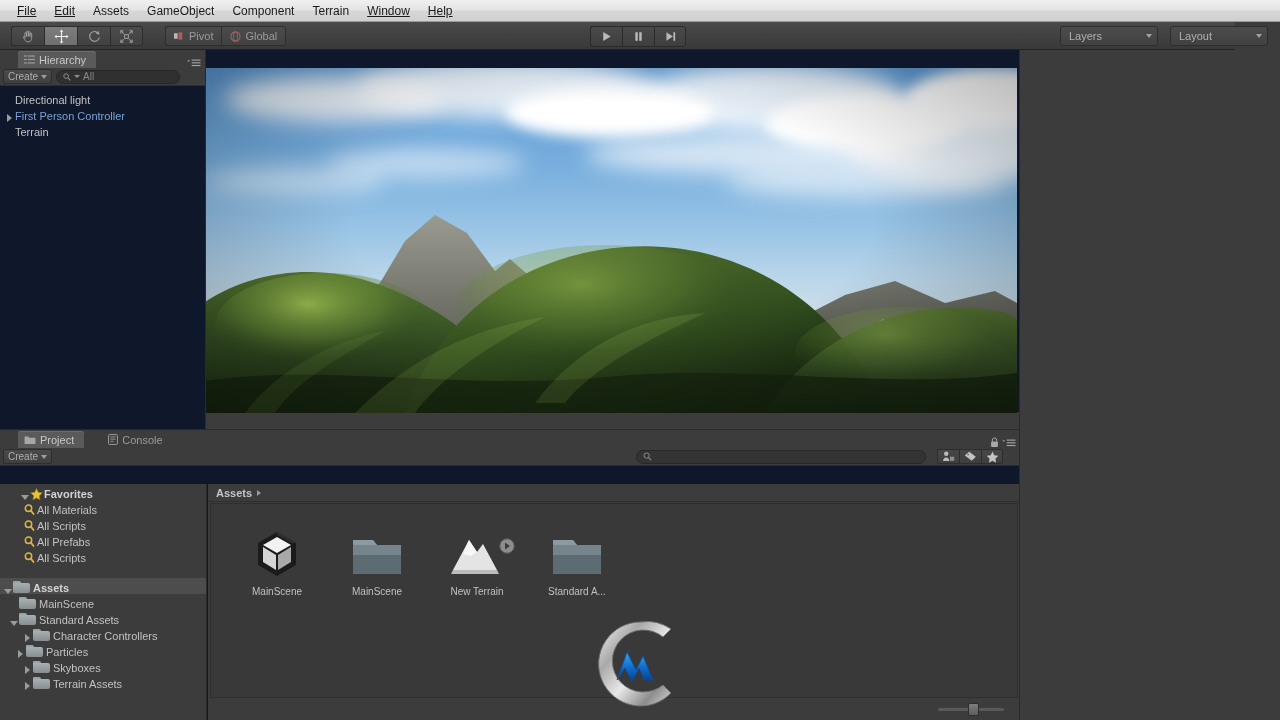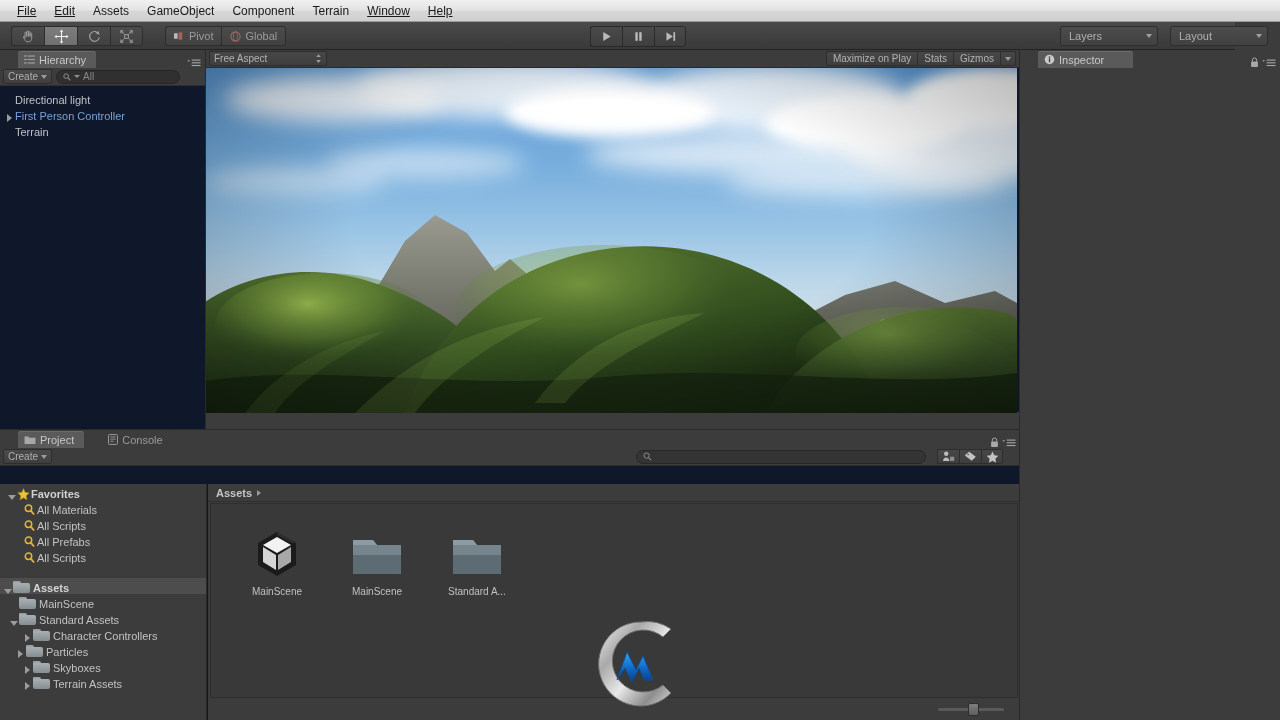--- a/index.html
+++ b/index.html
@@ -407,42 +407,20 @@
           <span class="tri"></span>
           <span>Terrain</span>
         </div>
       </div>
     </div>
   </div>
 
   <div class="panel" id="gameview">
 
     <div class="panel-body" style="height:362px;">
-      <div class="aspect-bar">
-        <div class="aspect-sel">
-          <span>Free Aspect</span>
-          <svg width="7" height="11" viewBox="0 0 8 12">
-            <path d="M4 1l2.6 3.2H1.4zM4 11L1.4 7.8h5.2z" fill="#9c9c9c"></path>
-          </svg>
-        </div>
-        <div class="gv-right">
-          <div class="gv-btn">
-              <span>Maximize on Play</span>
-            </div>
-          <div class="gv-btn">
-              <span>Stats</span>
-            </div>
-          <div class="gv-btn">
-              <span>Gizmos</span>
-            </div>
-          <div class="gv-btn" style="padding:0 4px">
-              <span class="caret" style="border-top-color:#9c9c9c"></span>
-            </div>
-        </div>
-      </div>
 
       <div class="render">
         <div class="sky"></div>
 
         <div class="cloud soft" style="left:20px; top:8px;  width:220px; height:46px;"></div>
         <div class="cloud soft" style="left:150px; top:-10px; width:300px; height:60px;"></div>
         <div class="cloud" style="left:300px; top:18px; width:210px; height:52px;"></div>
         <div class="cloud soft" style="left:430px; top:-4px; width:270px; height:70px;"></div>
         <div class="cloud" style="left:560px; top:26px; width:200px; height:58px;"></div>
         <div class="cloud soft" style="left:640px; top:40px; width:230px; height:76px;"></div>
@@ -530,45 +508,20 @@
           <path d="M150 180 C200 130 260 96 340 84 C300 104 240 138 210 180 Z" fill="#9ec455" opacity="0.35"></path>
           <path d="M330 170 C370 116 430 84 500 80 C450 104 390 132 360 170 Z" fill="#aed05f" opacity="0.3"></path>
           <path d="M40 180 C70 140 120 110 180 98 C130 126 90 150 70 180 Z" fill="#8fb84c" opacity="0.28"></path>
         </svg>
 
         <div style="position:absolute;inset:0;background:radial-gradient(ellipse at 50% 45%, rgba(0,0,0,0) 45%, rgba(0,0,0,0.32) 100%);"></div>
       </div>
     </div>
   </div>
 
-  <div class="panel" id="inspector">
-    <div class="panel-tabrow">
-      <div class="tab active" style="min-width:95px;">
-        <svg width="11" height="11" viewBox="0 0 12 12">
-          <circle cx="6" cy="6" r="5.2" fill="#c9c9c9"></circle>
-          <rect x="5.3" y="4.6" width="1.4" height="4.4" fill="#3c3c3c"></rect>
-          <rect x="5.3" y="2.6" width="1.4" height="1.5" fill="#3c3c3c"></rect>
-        </svg>
-        <span>Inspector</span>
-      </div>
-      <div class="tab-icons">
-        <svg width="9" height="11" viewBox="0 0 10 12">
-          <path d="M2.6 5.2V3.4a2.4 2.4 0 0 1 4.8 0v1.8" fill="none" stroke="#a8a8a8" stroke-width="1.1"></path>
-          <rect x="1.2" y="5" width="7.6" height="6" rx="1" fill="#a8a8a8"></rect>
-        </svg>
-        <svg width="14" height="10" viewBox="0 0 15 10">
-          <path d="M0.5 2l2.6 0 -1.3 2z" fill="#a5a5a5"></path>
-          <rect x="5" y="1.3" width="9.5" height="1.2" fill="#a5a5a5"></rect>
-          <rect x="5" y="4.2" width="9.5" height="1.2" fill="#a5a5a5"></rect>
-          <rect x="5" y="7.1" width="9.5" height="1.2" fill="#a5a5a5"></rect>
-        </svg>
-      </div>
-    </div>
-    <div class="panel-body"></div>
-  </div>
 
   <div class="panel" id="project">
     <div class="panel-tabrow">
       <div class="tab active">
         <svg width="12" height="10" viewBox="0 0 13 11">
           <path d="M0.5 1.6h4.2l1 1.3h6.8v7H0.5z" fill="#a7a7a7"></path>
         </svg>
         <span>Project</span>
       </div>
       <div class="tab">
@@ -621,21 +574,21 @@
           </div>
           <div class="ic-btn">
             <svg width="13" height="12" viewBox="0 0 14 13">
               <path d="M7 0.6l1.9 4 4.4.6-3.2 3.1.8 4.4L7 10.6 3.1 12.7l.8-4.4L0.7 5.2l4.4-.6z" fill="#c3c3c3"></path>
             </svg>
           </div>
         </div>
       </div>
 
       <div class="proj-left">
-        <div class="tree-row" style="padding-left:6px">
+        <div class="tree-row" style="padding-left:19px">
           <span class="tri open">
               <i></i>
             </span>
           <span class="starw">
             <svg width="13" height="12" viewBox="0 0 14 13">
                 <path d="M7 0.5l1.9 4.1 4.5.6-3.3 3.2.8 4.5L7 10.7 3.1 12.9l.8-4.5L0.6 5.2l4.5-.6z" fill="#e8c33a" stroke="#8f7418" stroke-width="0.7"></path>
               </svg>
           </span>
           <span style="font-weight:bold;color:#d2d2d2">Favorites</span>
         </div>
@@ -751,20 +704,34 @@
               <svg width="56" height="48" viewBox="0 0 56 48">
                 <path d="M4 10h20l4 5h24v29H4z" fill="#67757c"></path>
                 <path d="M4 10h20l4 5H4z" fill="#8c9aa1"></path>
                 <rect x="4" y="15" width="48" height="29" rx="2" fill="#5d6b72"></rect>
                 <path d="M4 15h48v10H4z" fill="#76848b"></path>
               </svg>
             </div>
             <div class="asset-label">MainScene</div>
           </div>
 
+          <div class="asset-cell">
+            <div class="asset-thumb">
+              <svg width="60" height="48" viewBox="0 0 60 48">
+                <path d="M6 40 L22 10 L30 22 L36 14 L50 40 Z" fill="#e4e4e4"></path>
+                <path d="M22 10 L30 22 L24 26 L16 24 Z" fill="#f7f7f7"></path>
+                <path d="M6 40h44l2 4H4z" fill="#bcbcbc"></path>
+              </svg>
+              <svg width="16" height="16" viewBox="0 0 16 16" style="position:absolute;right:0;top:12px">
+                <circle cx="8" cy="8" r="7.2" fill="#8d8d8d" stroke="#5c5c5c" stroke-width="1"></circle>
+                <path d="M6 4.6l5 3.4-5 3.4z" fill="#3c3c3c"></path>
+              </svg>
+            </div>
+            <div class="asset-label">New Terrain</div>
+          </div>
 
           <div class="asset-cell">
             <div class="asset-thumb">
               <svg width="56" height="48" viewBox="0 0 56 48">
                 <path d="M4 10h20l4 5h24v29H4z" fill="#67757c"></path>
                 <path d="M4 10h20l4 5H4z" fill="#8c9aa1"></path>
                 <rect x="4" y="15" width="48" height="29" rx="2" fill="#5d6b72"></rect>
                 <path d="M4 15h48v10H4z" fill="#76848b"></path>
               </svg>
             </div>

